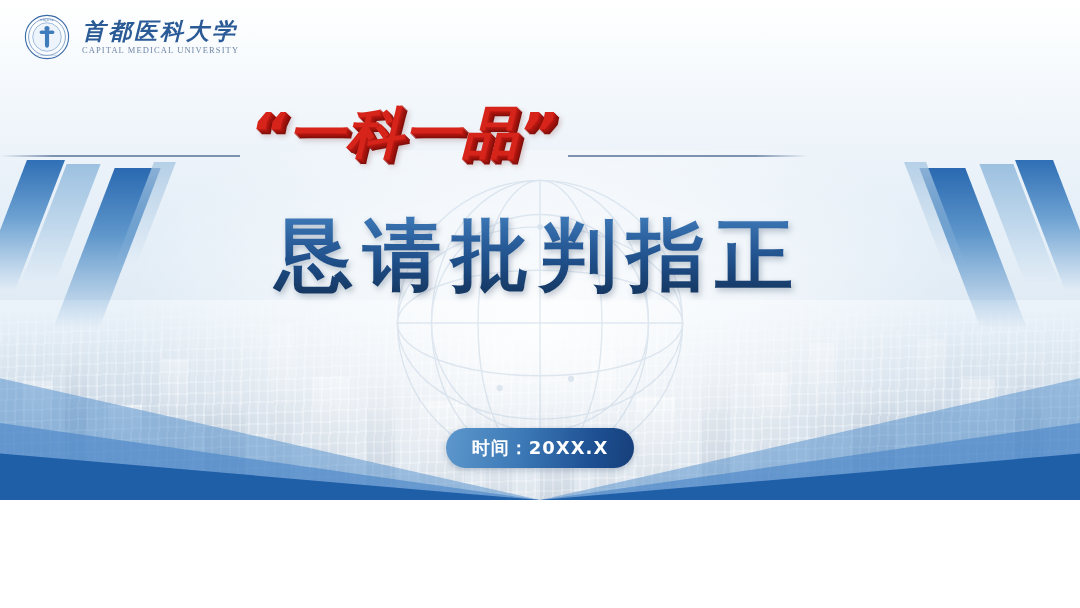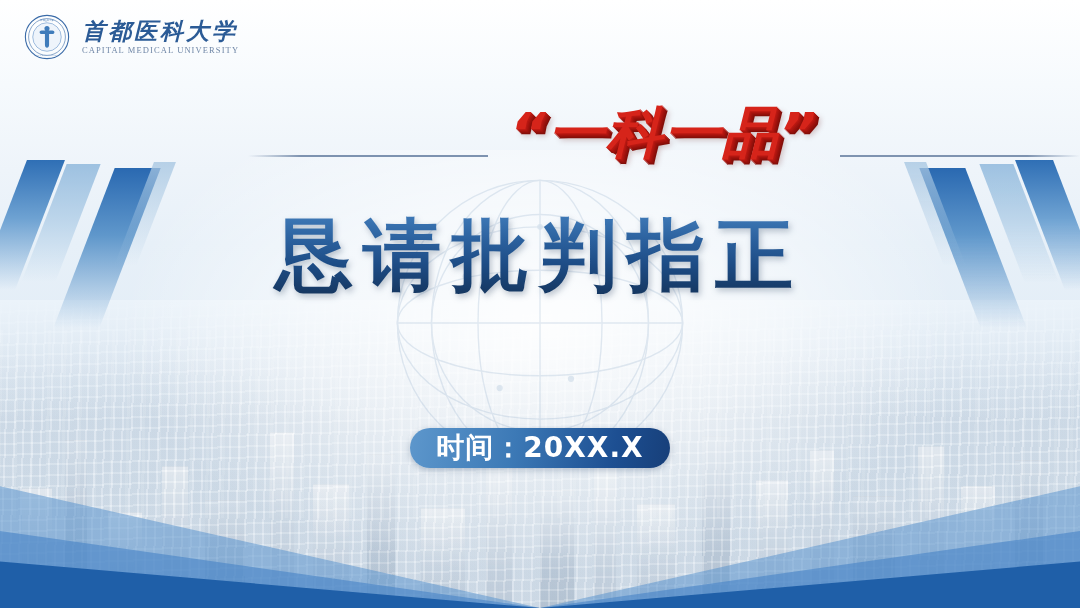--- a/index.html
+++ b/index.html
@@ -5,21 +5,21 @@
 <style>
   * { box-sizing: border-box; margin: 0; padding: 0; }
   html, body {
     width: 1080px; height: 608px;
     overflow: hidden;
     background: #ffffff;
     font-family: "Liberation Sans", "DejaVu Sans", sans-serif;
   }
   .slide {
     position: relative;
-    width: 1080px; height: 608px;
+    width: 1080px; height: 500px;
     overflow: hidden;
     background: #f2f6fa;
   }
 
   
   .bg-sky {
     position: absolute; inset: 0;
     background:
       linear-gradient(180deg,
         #ffffff 0%,
@@ -189,24 +189,24 @@
     font-size: 16.5px;
     font-weight: 700;
     letter-spacing: 1px;
     color: #5a6f8c;
     white-space: nowrap;
   }
 
   
   .headline-row {
     position: absolute;
-    left: 8px; right: 0; top: 92px;
+    left: 0; right: 0; top: 92px;
     height: 84px;
-    display: flex; align-items: center; justify-content: flex-end;
-    gap: 16px;
+    display: flex; align-items: center; justify-content: flex-start;
+    gap: 4px;
     z-index: 10;
   }
   .rule {
     height: 2px; width: 240px;
     background: linear-gradient(90deg, rgba(126,150,180,0) 0%, #7e93b0 22%, #7e93b0 100%);
     margin-top: 44px;
   }
   .rule.right {
     background: linear-gradient(270deg, rgba(126,150,180,0) 0%, #7e93b0 22%, #7e93b0 100%);
   }
@@ -276,21 +276,21 @@
   }
   .pill {
     display: inline-flex;
     align-items: center;
     justify-content: center;
     height: 40px;
     padding: 0 26px;
     border-radius: 20px;
     color: #ffffff;
     font-family: "DejaVu Sans", "Liberation Sans", sans-serif;
-    font-size: 28px;
+    font-size: 18px;
     font-weight: 700;
     letter-spacing: 1px;
     white-space: nowrap;
     background: linear-gradient(100deg, #5d97cc 0%, #3c79b6 40%, #1d4f92 78%, #173f79 100%);
     box-shadow: 0 2px 6px rgba(20,50,90,.28);
   }
 
   
   .streaks {
     position: absolute; left: 0; right: 0; top: 330px; bottom: 90px;

